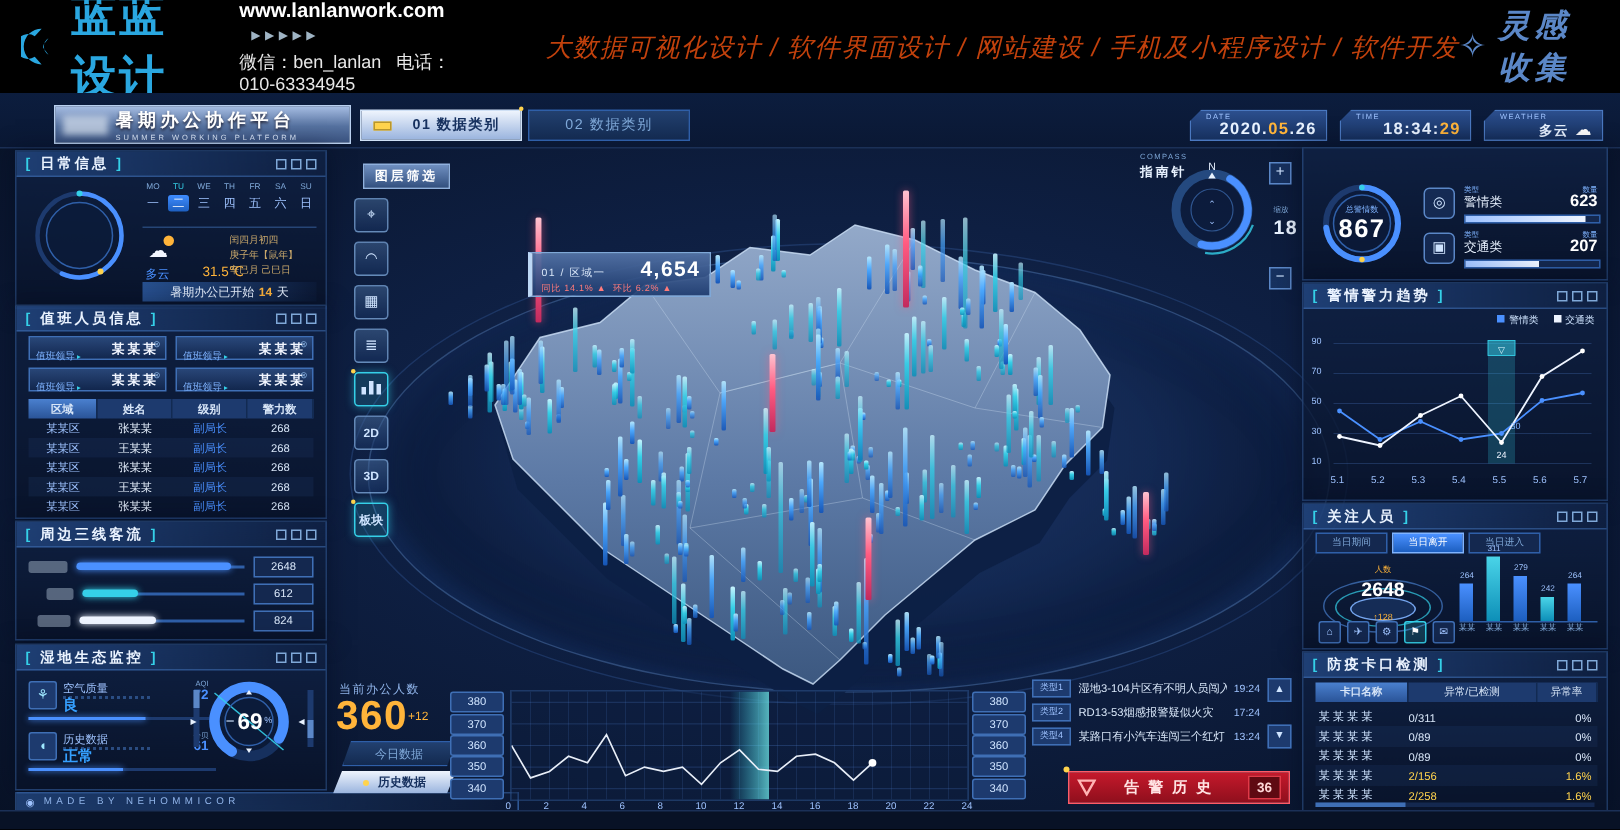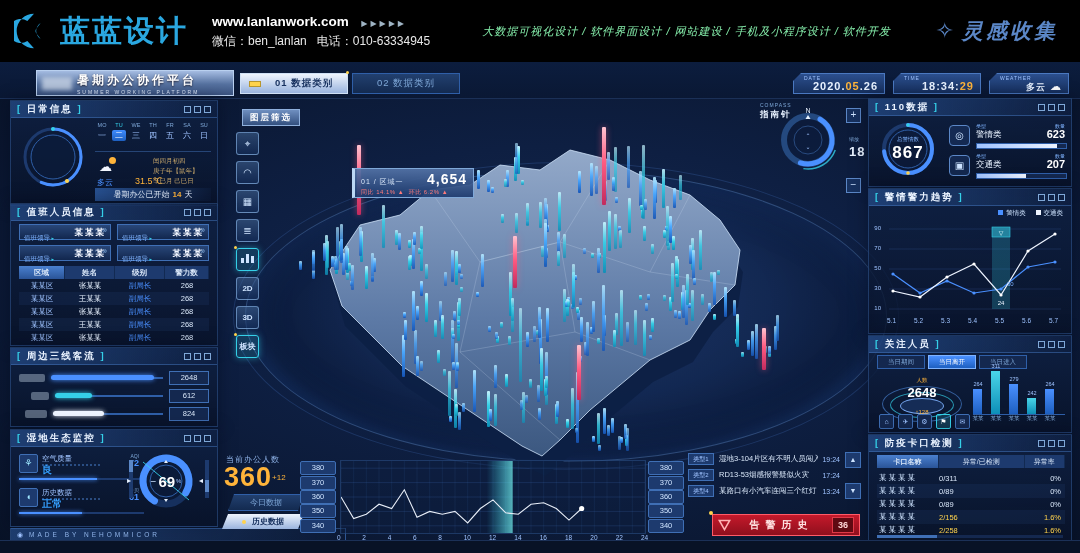--- a/index.html
+++ b/index.html
@@ -5,21 +5,21 @@
   html,body{margin:0;padding:0;background:#000;font-family:"Liberation Sans","DejaVu Sans",sans-serif;}
   #stage{position:relative;width:1080px;height:553px;overflow:hidden;background:#000;}
   
   .banner{position:absolute;top:0;left:0;width:1080px;height:62px;background:#000;display:flex;align-items:center;}
   .logo-wrap{display:flex;align-items:center;margin-left:14px;}
   .logo-txt{color:#2aa7e0;font-size:30px;font-weight:bold;letter-spacing:2px;margin-left:6px;}
   .site-col{margin-left:24px;line-height:15px;}
   .site{color:#fff;font-size:13.5px;font-weight:bold;}
   .arrows{color:#9fb4c4;font-size:8px;letter-spacing:3px;margin-left:8px;}
   .contact{color:#e8e8e8;font-size:12px;margin-top:3px;}
-  .services{color:#86efac;font-style:italic;font-size:11px;letter-spacing:1px;margin-left:52px;white-space:nowrap;}
+  .services{color:#c2410c;font-style:italic;font-size:17px;letter-spacing:1px;margin-left:52px;white-space:nowrap;}
   .collect-wrap{margin-left:auto;margin-right:22px;display:flex;align-items:center;color:#5b87c7;}
   .collect-ico{font-size:22px;margin-right:8px;font-style:normal;}
   .collect{font-size:21px;font-weight:bold;font-style:italic;letter-spacing:3px;}
   
   .dash{position:absolute;top:62px;left:0;width:1080px;height:491px;overflow:hidden;
     background:radial-gradient(ellipse at 52% 48%, #17294e 0%, #0e1f42 42%, #081226 100%);}
   .dashheader{position:absolute;top:0;left:0;right:0;height:36px;
     background:linear-gradient(180deg,#0c1d3e,#0a1834);border-bottom:1px solid #1b3057;}
   .titleblock{position:absolute;left:36px;top:8px;width:198px;height:26px;
     background:linear-gradient(180deg,#a5bce2,#55719f 55%,#3a5380);border:1px solid #b9d0ef;
@@ -820,28 +820,20 @@
       <span class="garrL" style="left:116px;">▸</span>
       <span class="garrR" style="left:188px;">◂</span>
     </div>
 
     <div class="madeby">
       <i class="ci">◉</i>
       <span>MADE BY NEHOMMICOR</span>
     </div>
 
     <div class="panel" style="left:868px;top:36px;width:202px;height:87px;">
-      <div class="ptitle">
-          <span class="tl">110数据</span>
-        <span class="pctl">
-            <i></i>
-            <i></i>
-            <i></i>
-          </span>
-        </div>
       <svg style="position:absolute;left:10px;top:21px;" width="58" height="58" viewBox="0 0 58 58">
         <circle cx="29" cy="29" r="24" fill="rgba(12,28,60,.55)" stroke="#1d3a6e" stroke-width="4"></circle>
         <circle cx="29" cy="29" r="24" fill="none" stroke="#4a90ff" stroke-width="4" stroke-dasharray="110 41" stroke-linecap="round" transform="rotate(-90 29 29)"></circle>
         <circle cx="29" cy="29" r="19" fill="none" stroke="#2f5fa8" stroke-width="1"></circle>
         <circle cx="29" cy="5" r="1.8" fill="#35d0e8"></circle>
           <circle cx="29" cy="53" r="1.8" fill="#ffd34d"></circle>
       </svg>
       <div class="g110txt" style="left:10px;top:21px;width:58px;height:58px;">
         <span class="gl">总警情数</span>
           <b>867</b>

